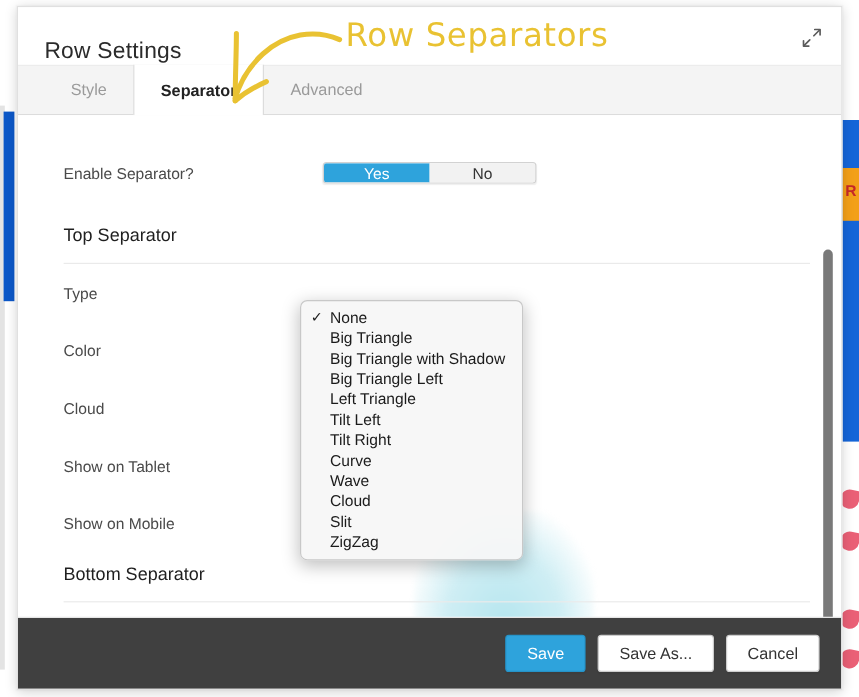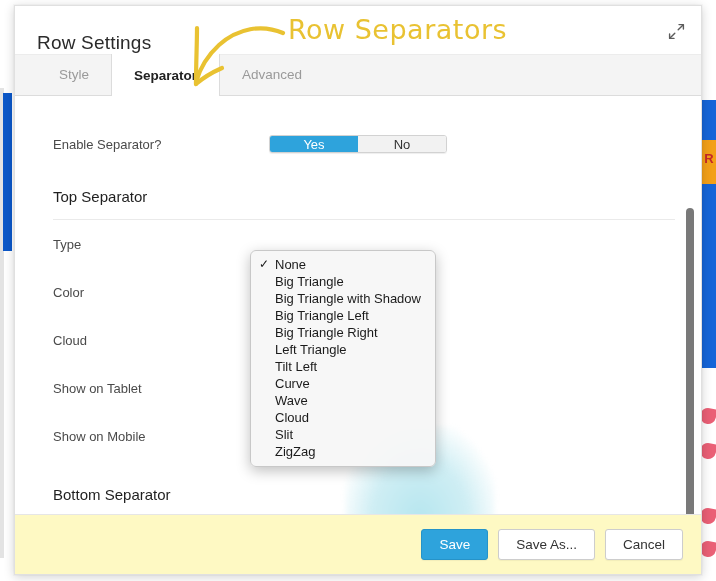--- a/index.html
+++ b/index.html
@@ -198,42 +198,42 @@
 
   
   .section-head {
     margin-top: 20px;
     padding-bottom: 14px;
     border-bottom: 1px solid #eaeaea;
     font-size: 15px;
     font-weight: 400;
     color: #1f1f1f;
   }
-  .section-head.bottom { margin-top: 26px; border-bottom: 1px solid #eaeaea; }
+  .section-head.bottom { margin-top: 10px; border-bottom: 1px solid #eaeaea; }
 
   .spacer-rows .form-row { min-height: 48px; }
 
   
   .scroll-track {
     position: absolute;
     right: 7px; top: 112px;
     width: 8px; height: 340px;
   }
   .scroll-thumb {
     width: 8px; height: 100%;
     border-radius: 4px;
     background: #797979;
     cursor: pointer;
   }
 
   
   .modal-footer {
     flex: 0 0 60px;
     height: 60px;
-    background: #fef9c3;
+    background: #404040;
     border-top: 1px solid #e6e6e6;
     display: flex;
     align-items: center;
     justify-content: flex-end;
     padding-right: 18px;
     gap: 10px;
   }
   .btn {
     height: 31px;
     padding: 0 17px;
@@ -386,23 +386,23 @@
       <button class="btn">Save As...</button>
       <button class="btn">Cancel</button>
     </div>
   </div>
 
   <div class="select-popup" id="select-popup">
       <div class="select-item"><span class="check">✓</span><span>None</span></div>
       <div class="select-item"><span>Big Triangle</span></div>
       <div class="select-item"><span>Big Triangle with Shadow</span></div>
       <div class="select-item"><span>Big Triangle Left</span></div>
-      <div class="select-item"><span>Big Triangle Right</span></div>
       <div class="select-item"><span>Left Triangle</span></div>
       <div class="select-item"><span>Tilt Left</span></div>
+      <div class="select-item"><span>Tilt Right</span></div>
       <div class="select-item"><span>Curve</span></div>
       <div class="select-item"><span>Wave</span></div>
       <div class="select-item"><span>Cloud</span></div>
       <div class="select-item"><span>Slit</span></div>
       <div class="select-item"><span>ZigZag</span></div>
     </div>
 
   <svg class="annotation" viewBox="0 0 716 581">
     <g fill="none" stroke="#e9c232" stroke-width="4.2" stroke-linecap="round" stroke-linejoin="round">
       <path d="M283 33 C262 24, 238 28, 219 45 C207 56, 200 68, 196 82"></path>

